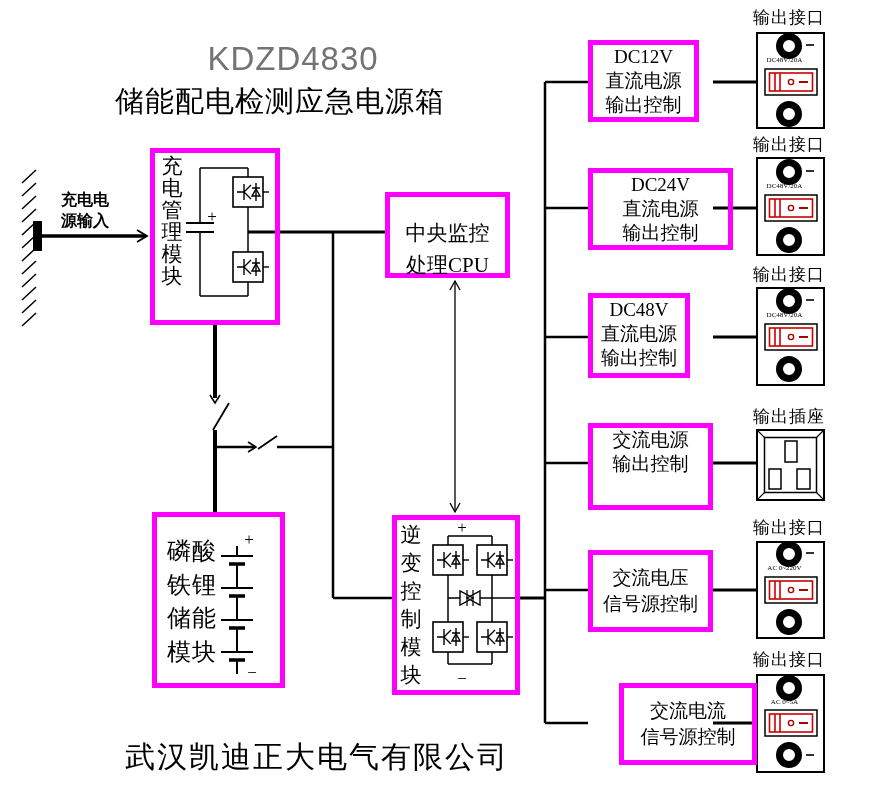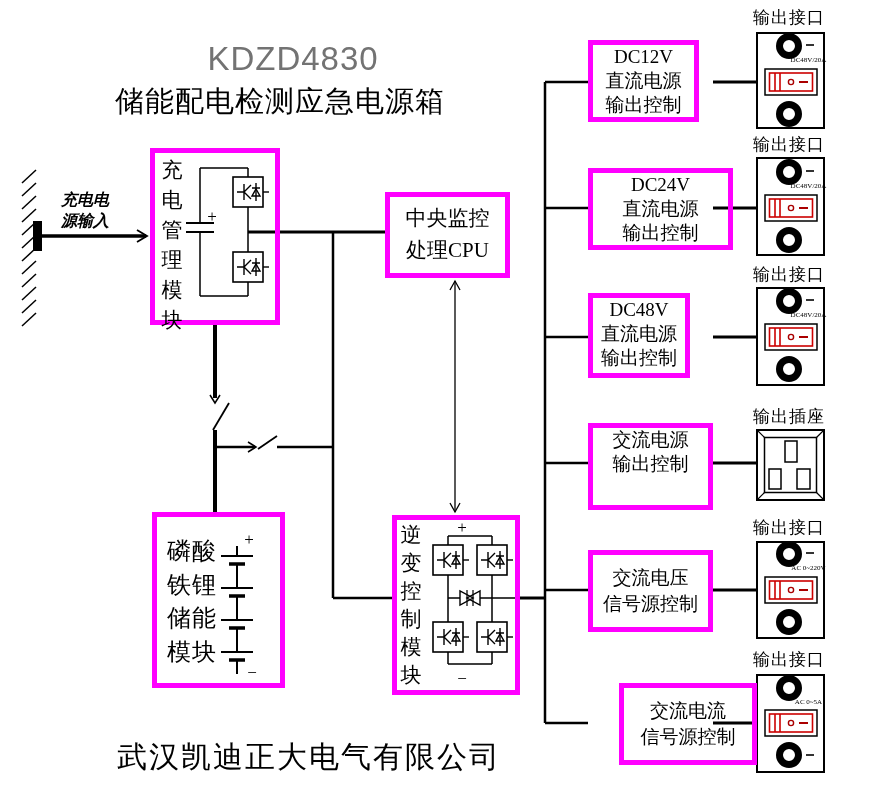--- a/index.html
+++ b/index.html
@@ -5,32 +5,32 @@
   html,body{margin:0;padding:0;background:#fff;}
   #stage{position:relative;width:873px;height:785px;background:#fff;overflow:hidden;
          font-family:"Liberation Serif",serif;color:#000;}
   #wires{position:absolute;left:0;top:0;z-index:1;pointer-events:none;}
   .abs{position:absolute;z-index:2;}
   .box{position:absolute;z-index:2;border:5px solid #ff00ff;box-sizing:border-box;background:transparent;}
   .title-model{left:133px;top:40px;width:320px;text-align:center;
     font-family:"Liberation Sans",sans-serif;font-size:33px;color:#737373;letter-spacing:1px;}
   .title-name{left:97px;top:82px;width:366px;text-align:center;
     font-family:"Liberation Sans",sans-serif;font-size:29px;letter-spacing:1px;}
-  .company{left:117px;top:737px;width:400px;text-align:left;
+  .company{left:117px;top:737px;width:400px;text-align:center;
     font-family:Liberation Serif, serif;font-size:30px;letter-spacing:2px;}
   .input-label{left:46px;top:189px;width:78px;text-align:center;
-    font-size:16px;font-weight:bold;line-height:21px;font-style:italic;}
-  .vtext{width:22px;text-align:center;word-break:break-all;font-size:21px;line-height:30px;}
+    font-size:16px;font-weight:bold;line-height:21px;}
+  .vtext{width:22px;text-align:center;word-break:break-all;font-size:21px;line-height:22px;}
   .btxt{font-size:24px;line-height:33.5px;letter-spacing:1px;}
-  .cputxt{text-align:center;font-size:21px;line-height:32px;padding-top:5px;}
+  .cputxt{text-align:center;font-size:21px;line-height:32px;padding-top:20px;}
   .cline{text-align:center;font-size:19px;line-height:24px;}
   .two{padding-top:10px;}
   .two .cline{line-height:26px;}
   .plabel{width:75px;text-align:left;font-size:17px;letter-spacing:1px;}
-  .psub{left:775px;width:67px;text-align:center;font-size:7px;line-height:8px;}
+  .psub{left:751px;width:67px;text-align:center;font-size:7px;line-height:8px;}
   .svgtxt{font-family:"Liberation Serif",serif;fill:#000;}
 </style>
 </head>
 <body>
 
 <div id="stage">
 
   <svg id="wires" width="873" height="785" viewBox="0 0 873 785">
     <defs>
       <g id="igbt">

